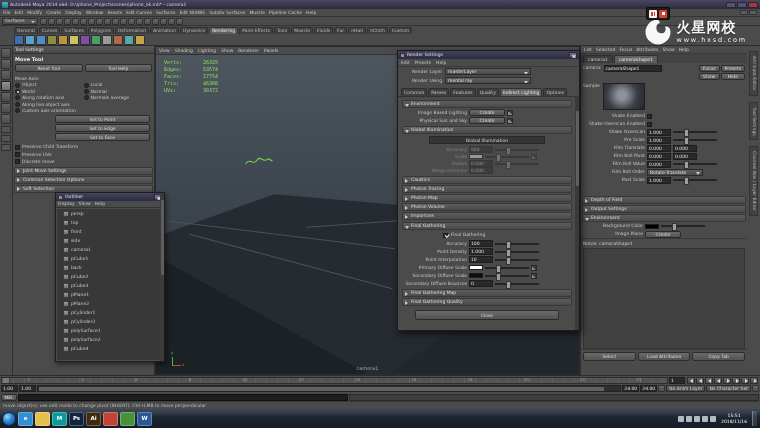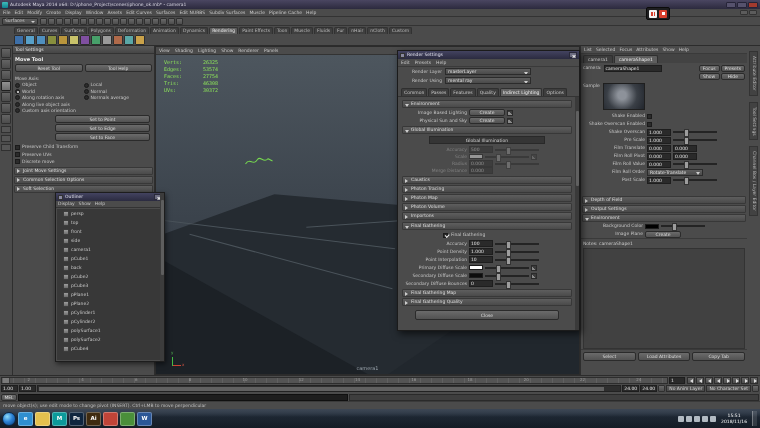--- a/index.html
+++ b/index.html
@@ -869,19 +869,28 @@
           <span class="tray-icon"></span>
         </span>
       <span class="clock">
         <div>15:51</div>
         <div>2018/11/16</div>
       </span>
       <span class="showdesk"></span>
     </span>
   </div>
 
+  <div class="watermark">
+    <svg class="wm-logo" viewBox="0 0 24 24">
+        <path d="M12 2a10 10 0 1 0 10 10c0-3.2-2.1-4.6-4.4-4.3 1.3 2.2.2 5.3-2.8 5.3a4.2 4.2 0 0 1-1.2-8.2A10 10 0 0 0 12 2z" fill="#ffffff"></path>
+      </svg>
+    <span>
+      <div class="wm-name">火星网校</div>
+      <div class="wm-url">www.hxsd.com</div>
+    </span>
+  </div>
 
   <div class="recbadge">
     <span class="rb-pause"></span>
     <span class="rb-stop"></span>
   </div>
 
 </div>
 
 </body></html>

